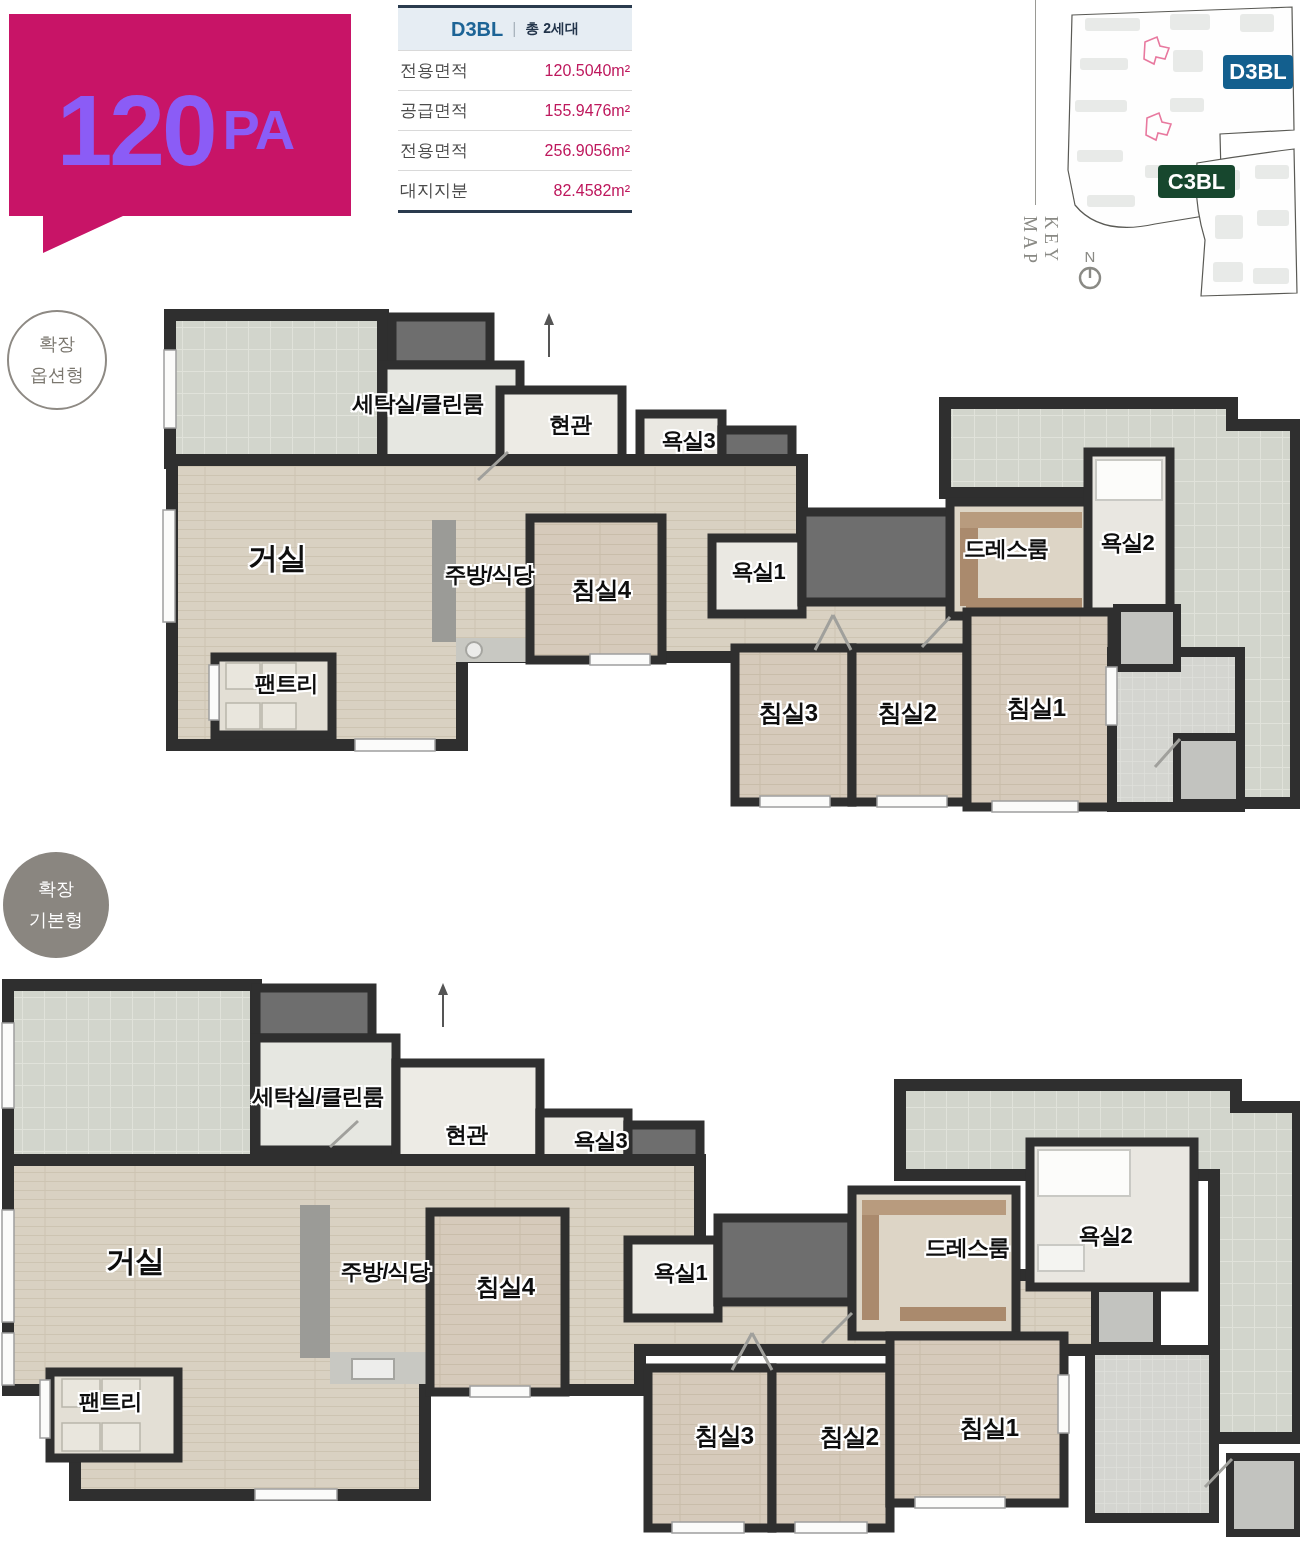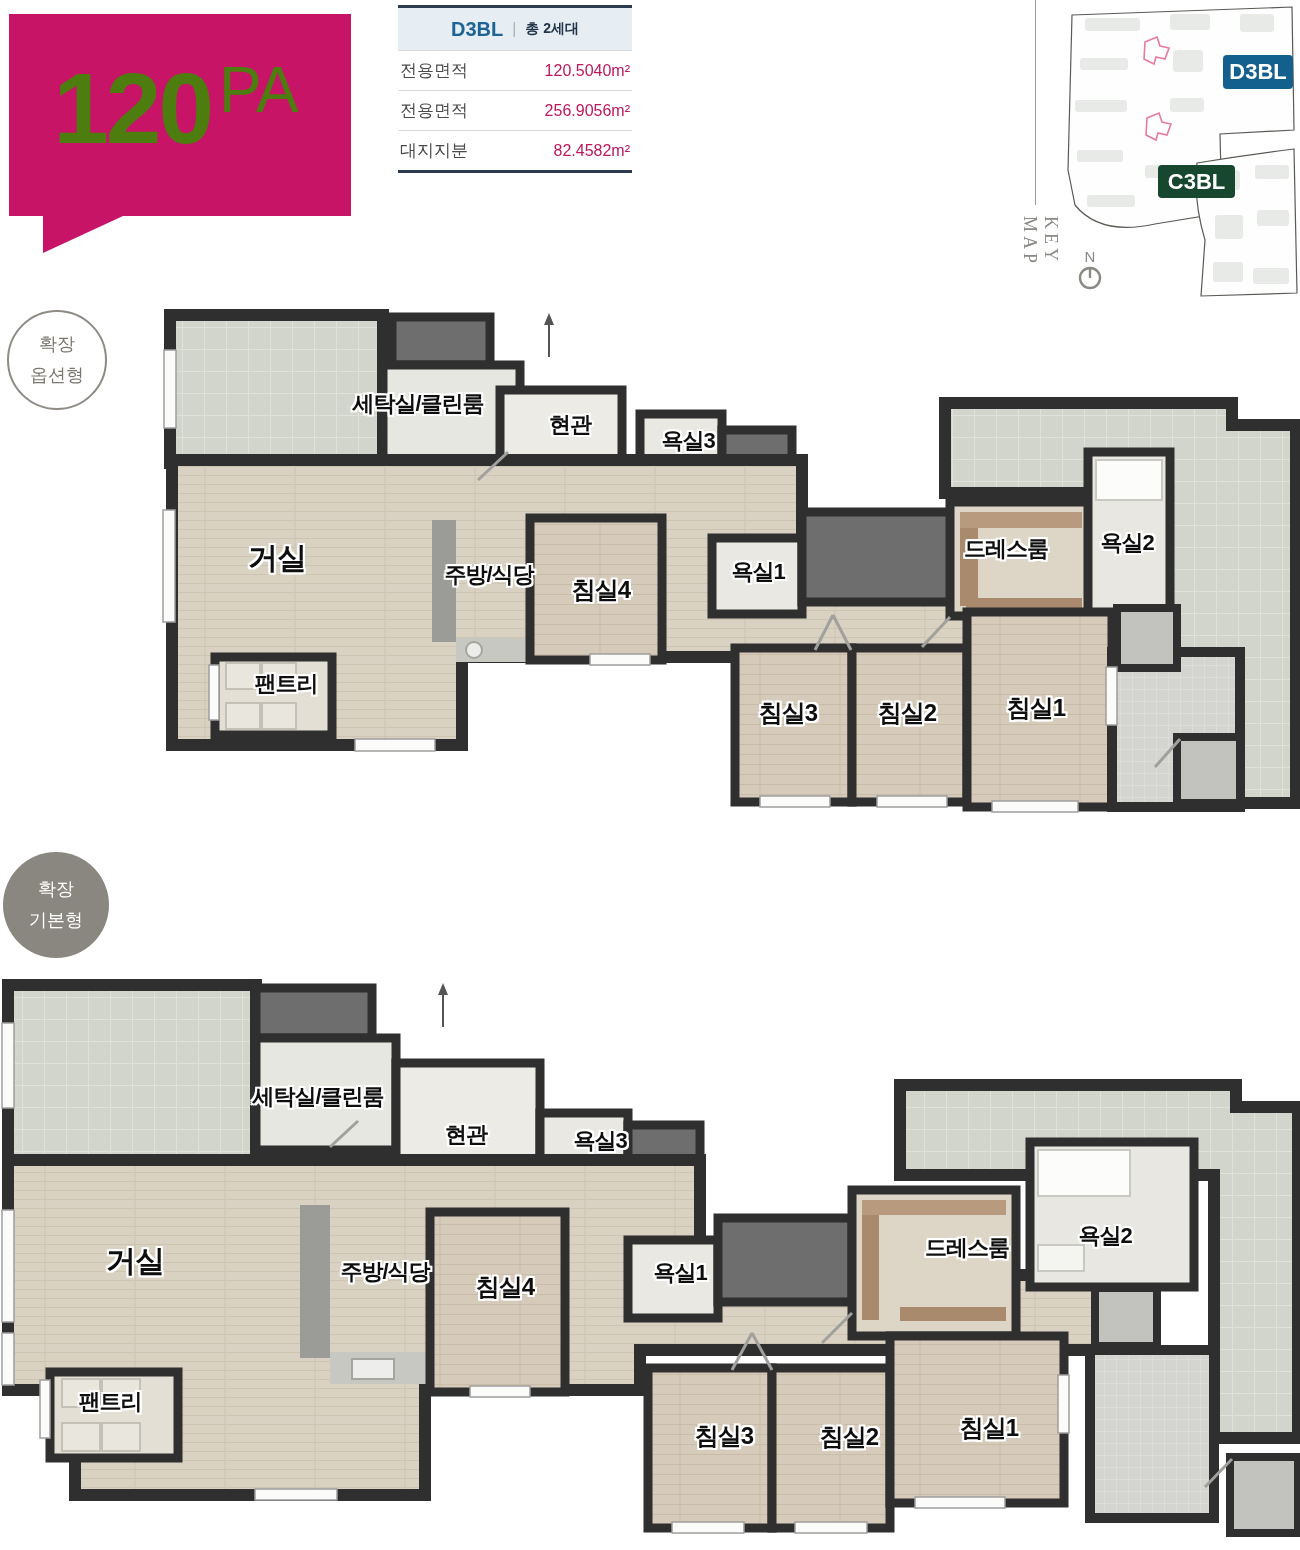--- a/index.html
+++ b/index.html
@@ -7,24 +7,24 @@
     --c-navy:#2a3b4e; --c-blue:#1d6496;
     --wall:#2f2f2f;
   }
   *{margin:0;padding:0;box-sizing:border-box;}
   body{background:#fff;font-family:"Liberation Sans","DejaVu Sans",sans-serif;}
   #page{position:relative;width:1300px;height:1550px;background:#fff;overflow:hidden;}
 
   
   .unit-badge{position:absolute;left:5px;top:6px;width:345px;height:250px;}
   .unit-badge svg{position:absolute;left:0;top:0;}
-  .unit-badge .badge-text{position:absolute;left:0;top:12px;width:341px;height:205px;
-    display:flex;align-items:flex-start;justify-content:center;padding-top:40px;color:#4d7c0f;}
+  .unit-badge .badge-text{position:absolute;left:0;top:1px;width:341px;height:205px;
+    display:flex;align-items:center;justify-content:center;padding-top:40px;color:#8b5cf6;}
   .unit-badge .num{font-size:100px;font-weight:bold;line-height:1;letter-spacing:-3px;}
-  .unit-badge .suf{font-size:64px;font-weight:normal;line-height:1;letter-spacing:-1px;margin-left:8px;}
+  .unit-badge .suf{font-size:56px;font-weight:bold;line-height:1;letter-spacing:-1px;margin-left:8px;}
 
   
   .spec-table{position:absolute;left:398px;top:5px;width:234px;border-bottom:3px solid var(--c-navy);}
   .spec-head{height:45px;background:#e6edf3;border-top:3px solid var(--c-navy);
     display:flex;align-items:center;justify-content:center;gap:9px;}
   .spec-head .block{color:var(--c-blue);font-weight:bold;font-size:20px;}
   .spec-head .vbar{color:#a9b4bd;font-size:16px;font-weight:normal;}
   .spec-head .units{color:#22344a;font-weight:bold;font-size:14px;}
   .spec-row{height:40px;display:flex;align-items:center;justify-content:space-between;
     border-top:1px solid #d9d9d9;padding:0 2px;}
@@ -75,20 +75,24 @@
 
   <div class="spec-table">
     <div class="spec-head">
       <span class="block">D3BL</span>
       <span class="vbar">|</span>
       <span class="units">총 2세대</span>
     </div>
     <div class="spec-row">
       <span class="lbl">전용면적</span>
       <span class="val">120.5040m²</span>
+    </div>
+    <div class="spec-row">
+      <span class="lbl">공급면적</span>
+      <span class="val">155.9476m²</span>
     </div>
     <div class="spec-row">
       <span class="lbl">전용면적</span>
       <span class="val">256.9056m²</span>
     </div>
     <div class="spec-row">
       <span class="lbl">대지지분</span>
       <span class="val">82.4582m²</span>
     </div>
   </div>

